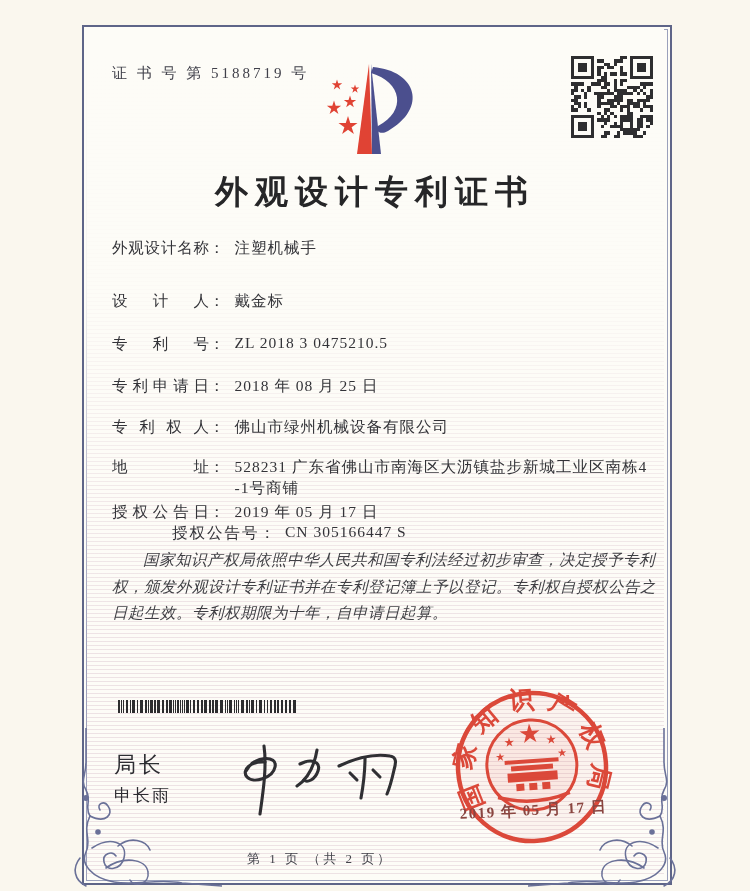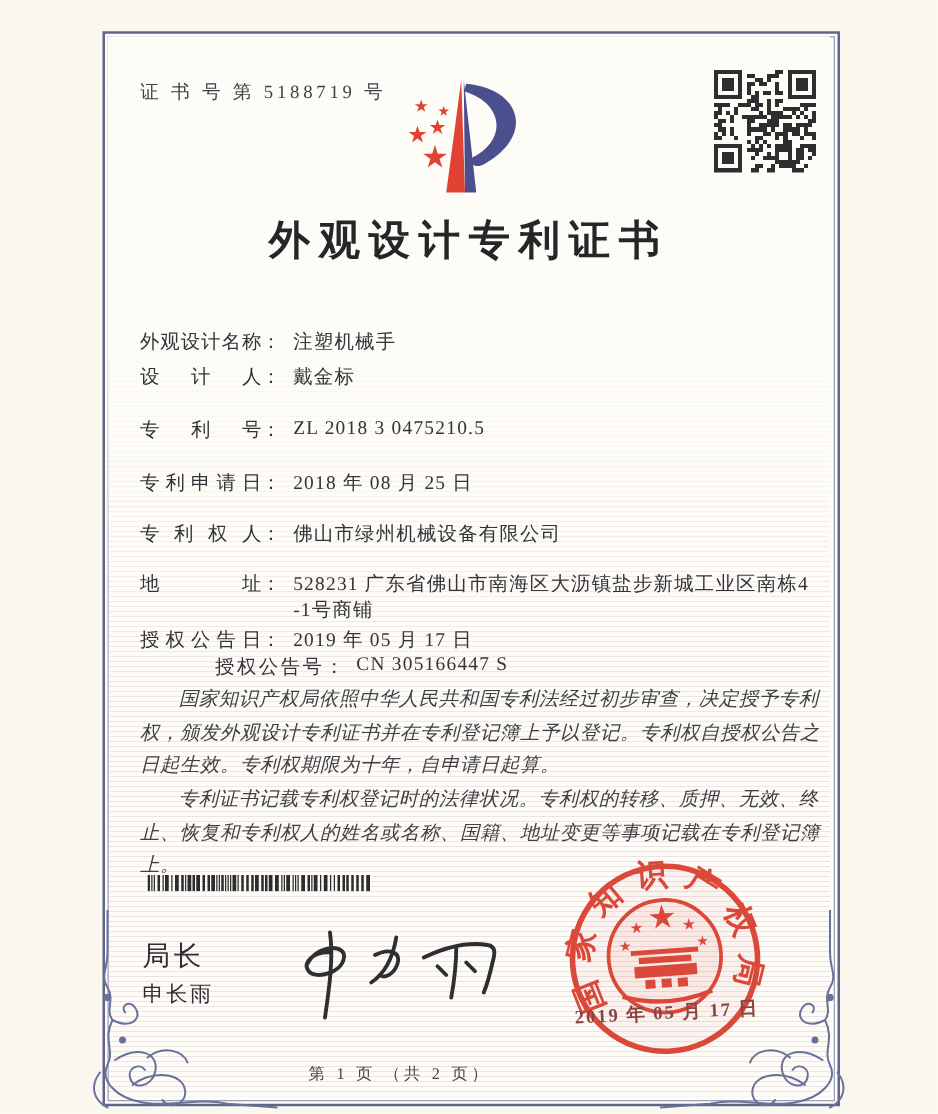--- a/index.html
+++ b/index.html
@@ -399,21 +399,21 @@
       <rect x="10" y="24" width="1" height="1" fill="#2e2e30"></rect>
       <rect x="13" y="24" width="1" height="1" fill="#2e2e30"></rect>
       <rect x="14" y="24" width="1" height="1" fill="#2e2e30"></rect>
       <rect x="19" y="24" width="1" height="1" fill="#2e2e30"></rect>
       <rect x="20" y="24" width="1" height="1" fill="#2e2e30"></rect>
       <rect x="21" y="24" width="1" height="1" fill="#2e2e30"></rect>
     </svg>
 
   <div class="title">外观设计专利证书</div>
 
-  <div class="row" style="top:263px">
+  <div class="row" style="top:238px">
     <span class="lbl">外观设计名称</span><span class="colon">：</span><span class="val">注塑机械手</span>
   </div>
   <div class="row" style="top:291px">
     <span class="lbl">设计人</span><span class="colon">：</span><span class="val">戴金标</span>
   </div>
   <div class="row" style="top:334px">
     <span class="lbl">专利号</span><span class="colon">：</span><span class="val">ZL 2018 3 0475210.5</span>
   </div>
   <div class="row" style="top:376px">
     <span class="lbl">专利申请日</span><span class="colon">：</span><span class="val">2018 年 08 月 25 日</span>
@@ -425,21 +425,20 @@
     <span class="lbl">地址</span><span class="colon">：</span><span class="val">528231 广东省佛山市南海区大沥镇盐步新城工业区南栋4
 -1号商铺</span>
   </div>
   <div class="row grant" style="top:502px">
     <span class="pair"><span class="lbl">授权公告日</span><span class="colon">：</span><span class="val">2019 年 05 月 17 日</span></span>
     <span class="pair"><span class="lbl2">授权公告号</span><span class="colon">：</span><span class="val">CN 305166447 S</span></span>
   </div>
 
   <div class="paras">
     <p>国家知识产权局依照中华人民共和国专利法经过初步审查，决定授予专利权，颁发外观设计专利证书并在专利登记簿上予以登记。专利权自授权公告之日起生效。专利权期限为十年，自申请日起算。</p>
-    <p>专利证书记载专利权登记时的法律状况。专利权的转移、质押、无效、终止、恢复和专利权人的姓名或名称、国籍、地址变更等事项记载在专利登记簿上。</p>
   </div>
 
   <svg class="barcode" id="barcode-svg" viewBox="0 0 178 13" preserveAspectRatio="none">
       <rect x="0" y="0" width="2" height="13" fill="#2c2c2e"></rect>
       <rect x="3" y="0" width="1" height="13" fill="#2c2c2e"></rect>
       <rect x="5" y="0" width="1" height="13" fill="#2c2c2e"></rect>
       <rect x="8" y="0" width="2" height="13" fill="#2c2c2e"></rect>
       <rect x="12" y="0" width="1" height="13" fill="#2c2c2e"></rect>
       <rect x="14" y="0" width="3" height="13" fill="#2c2c2e"></rect>
       <rect x="19" y="0" width="1" height="13" fill="#2c2c2e"></rect>

